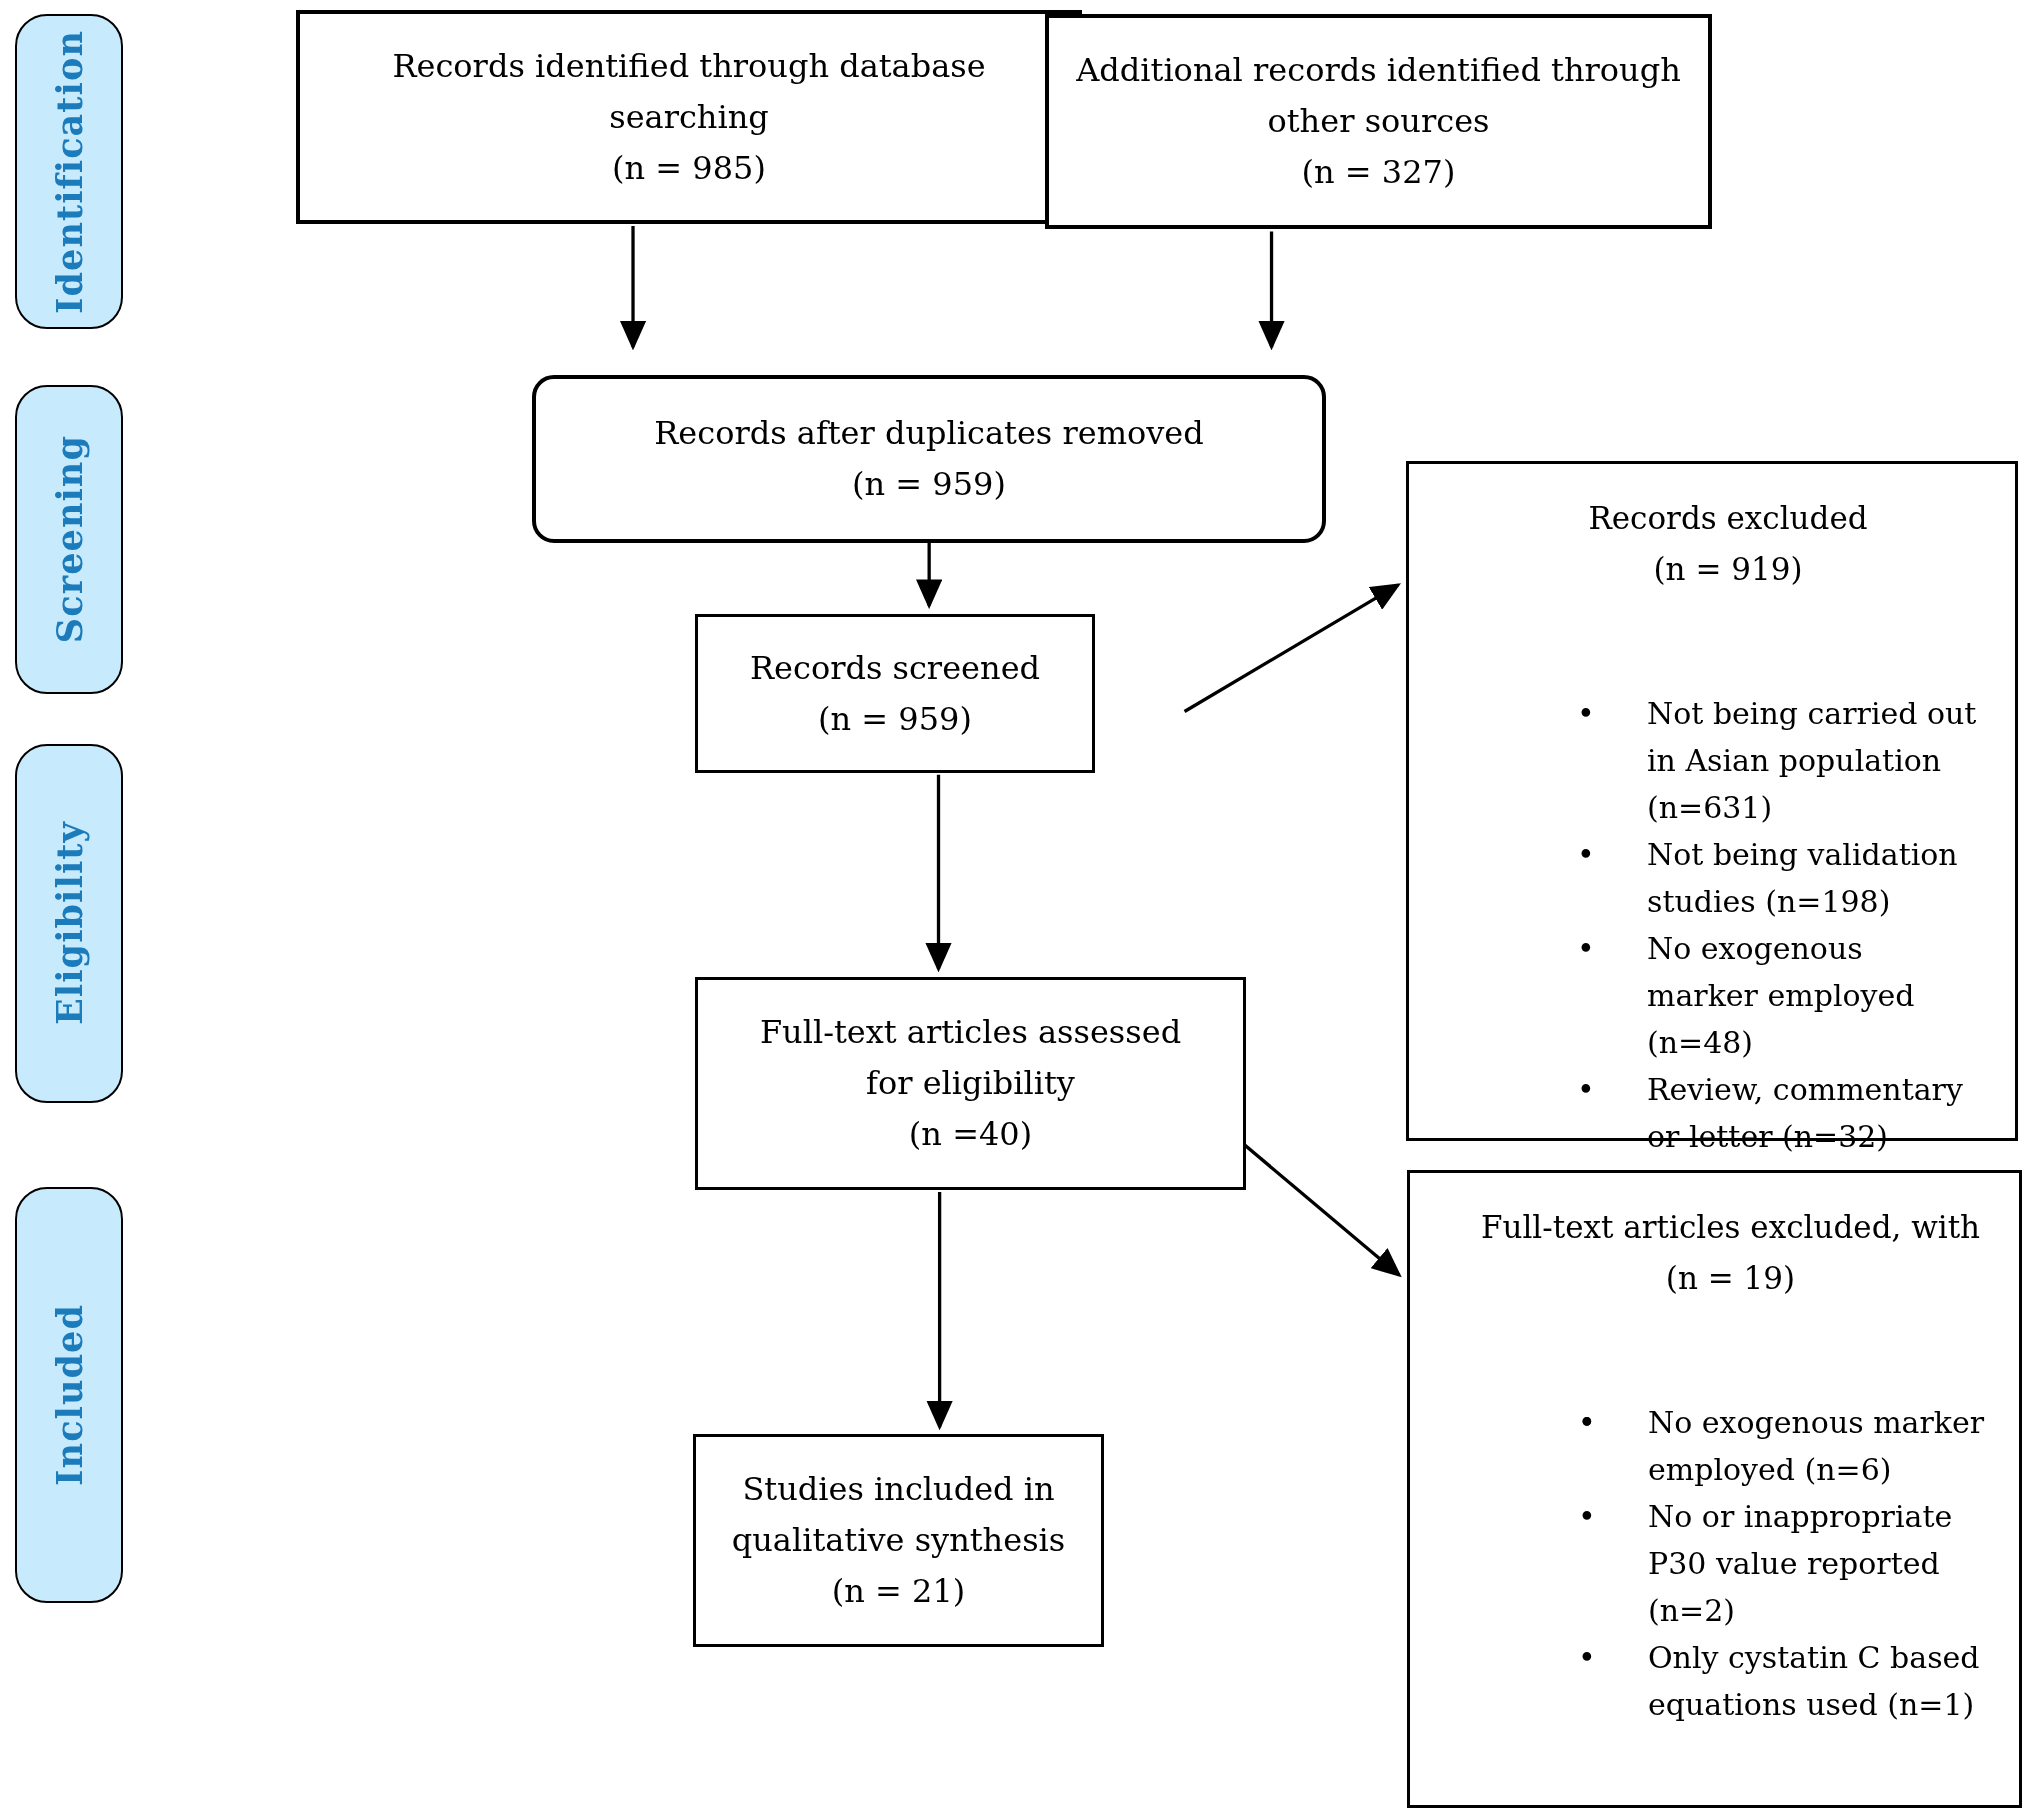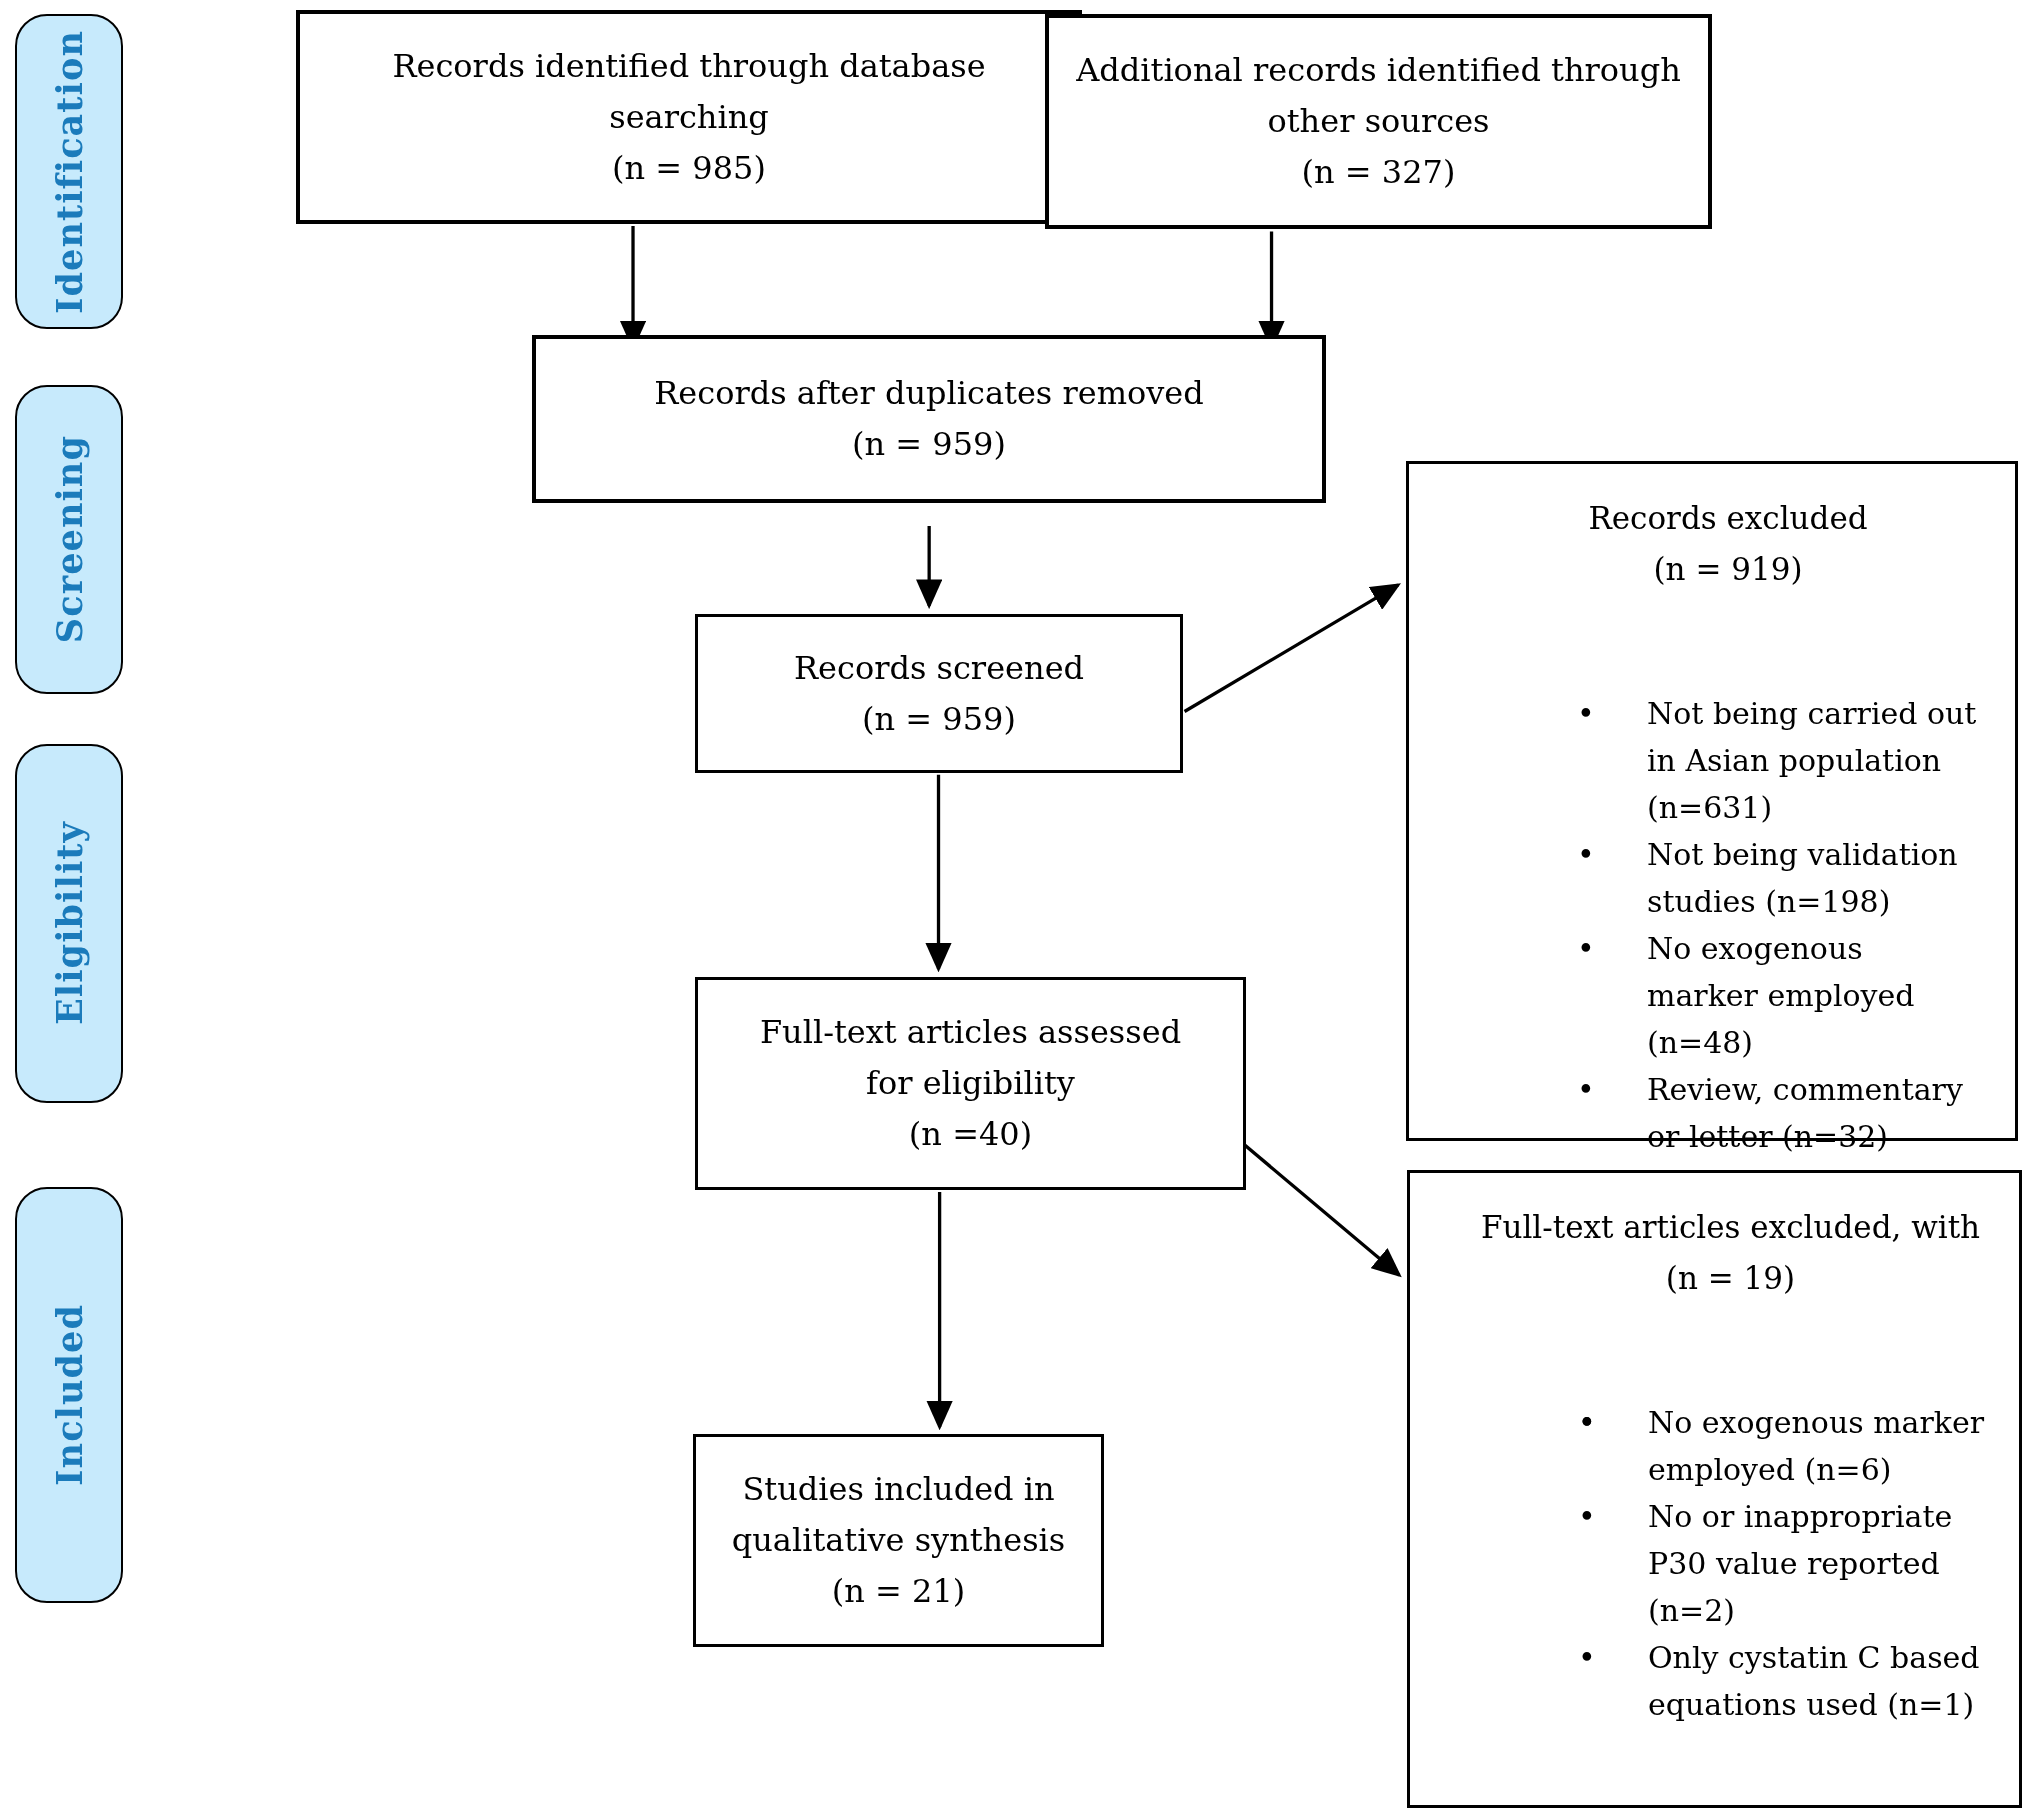--- a/index.html
+++ b/index.html
@@ -54,22 +54,22 @@
     flex-direction: column;
     align-items: center;
     justify-content: center;
     text-align: center;
     font-size: 32px;
     line-height: 51px;
   }
   .flowbox .bline { white-space: nowrap; }
   .box-identified  { left: 296px;  top: 10px;   width: 786px; height: 214px; border-width: 4.4px; }
   .box-additional  { left: 1045px; top: 14.3px;   width: 667px; height: 215px; border-width: 4.4px; }
-  .box-duplicates  { left: 532px;  top: 335px;  width: 794px; height: 168px; border-width: 4.4px; }
-  .box-screened    { left: 695px; top: 614px; width: 488px;  height: 159px; }
+  .box-duplicates  { left: 532px;  top: 375px;  width: 794px; height: 168px; border-width: 4.4px; border-radius: 22px; }
+  .box-screened    { left: 695px; top: 614px; width: 400px;  height: 159px; }
   .box-fulltext    { left: 695px; top: 977px; width: 551px;  height: 213px; }
   .box-included    { left: 693px; top: 1434px; width: 411px;  height: 213px; }
 
   
   .exclbox {
     position: absolute;
     box-sizing: border-box;
     background: #ffffff;
     border: 3.3px solid #000000;
     font-size: 31px;

